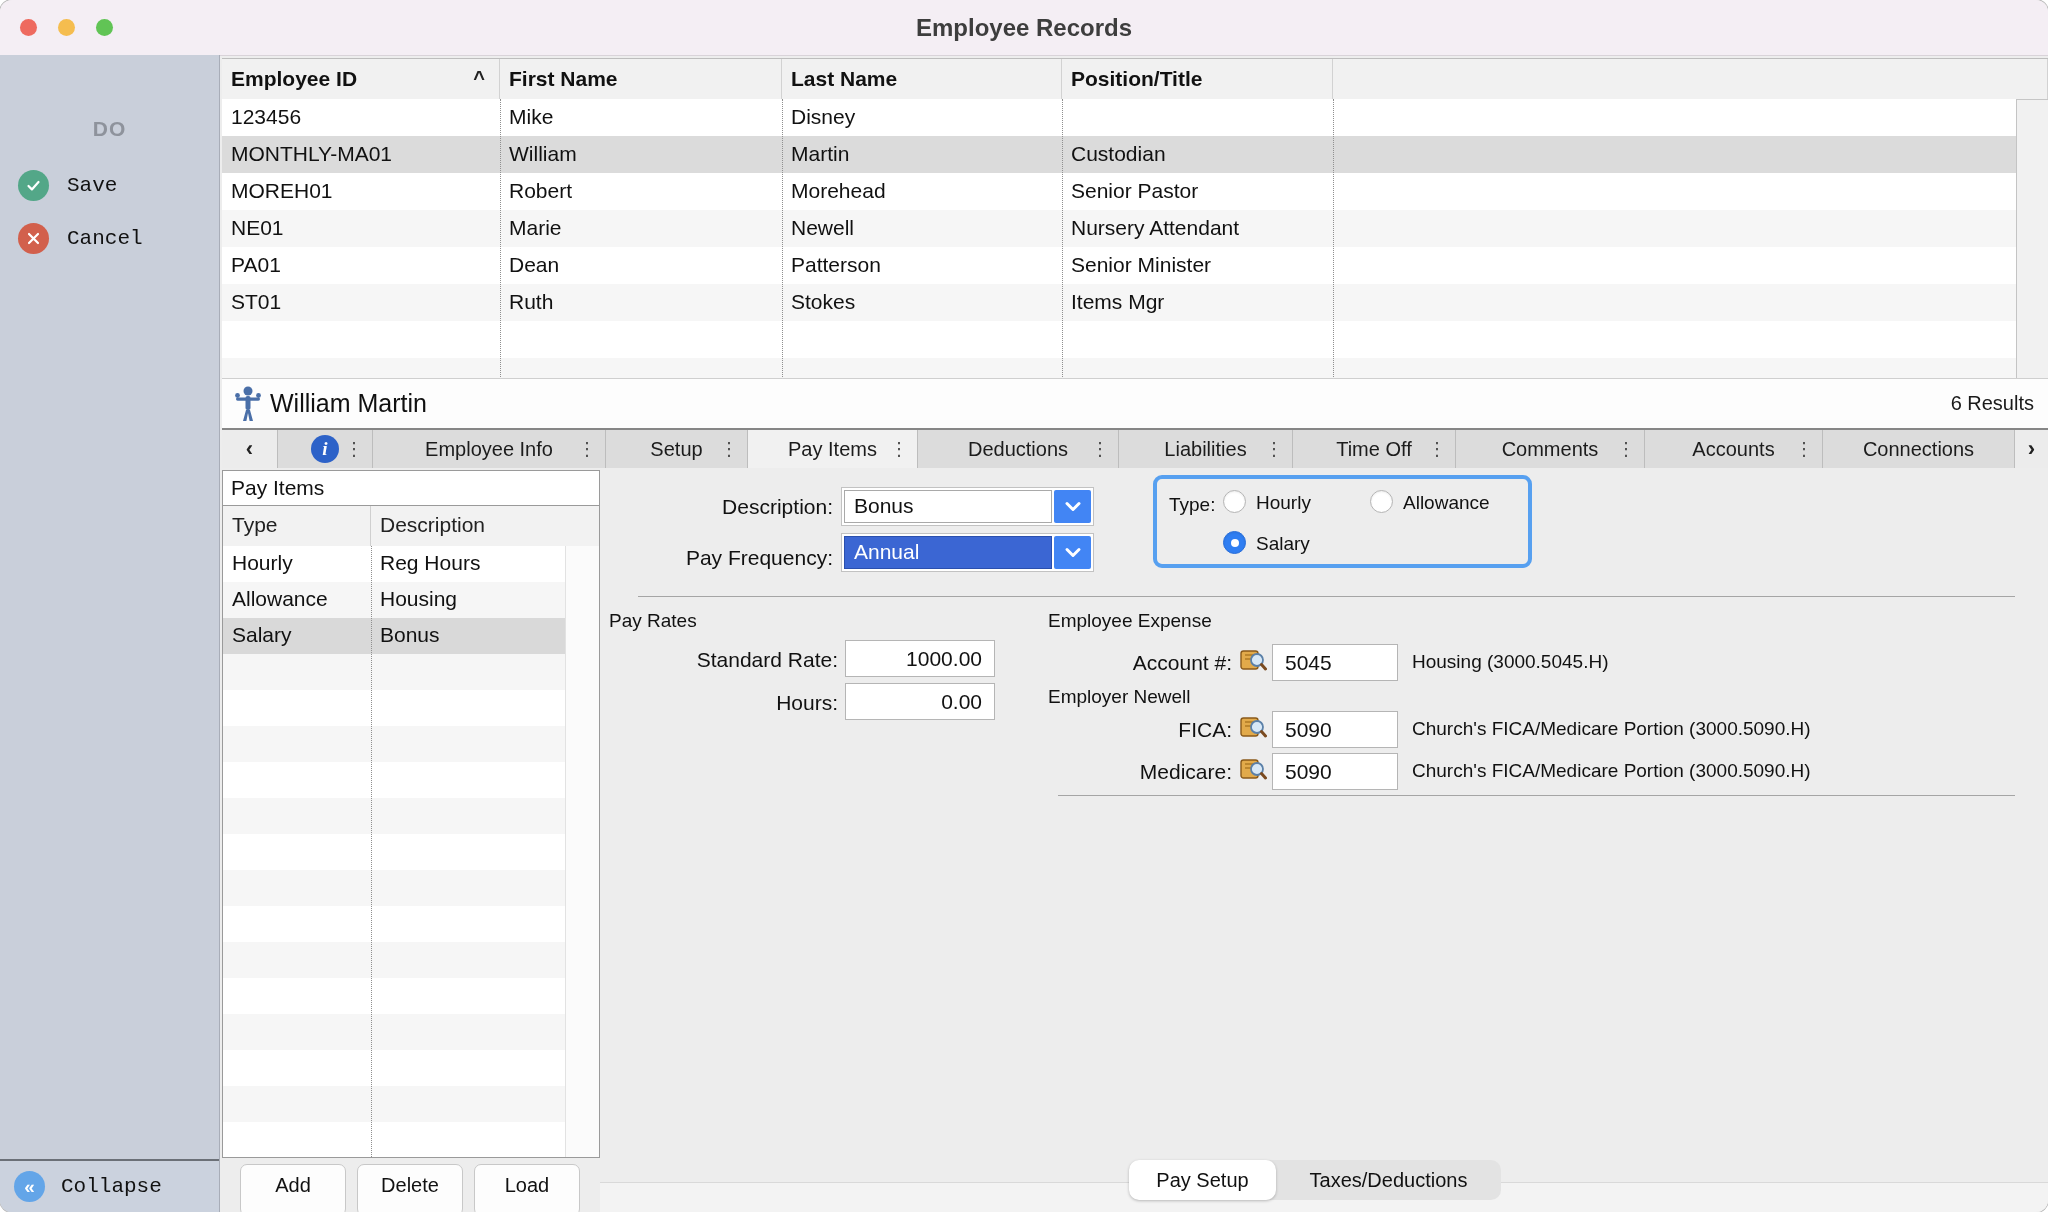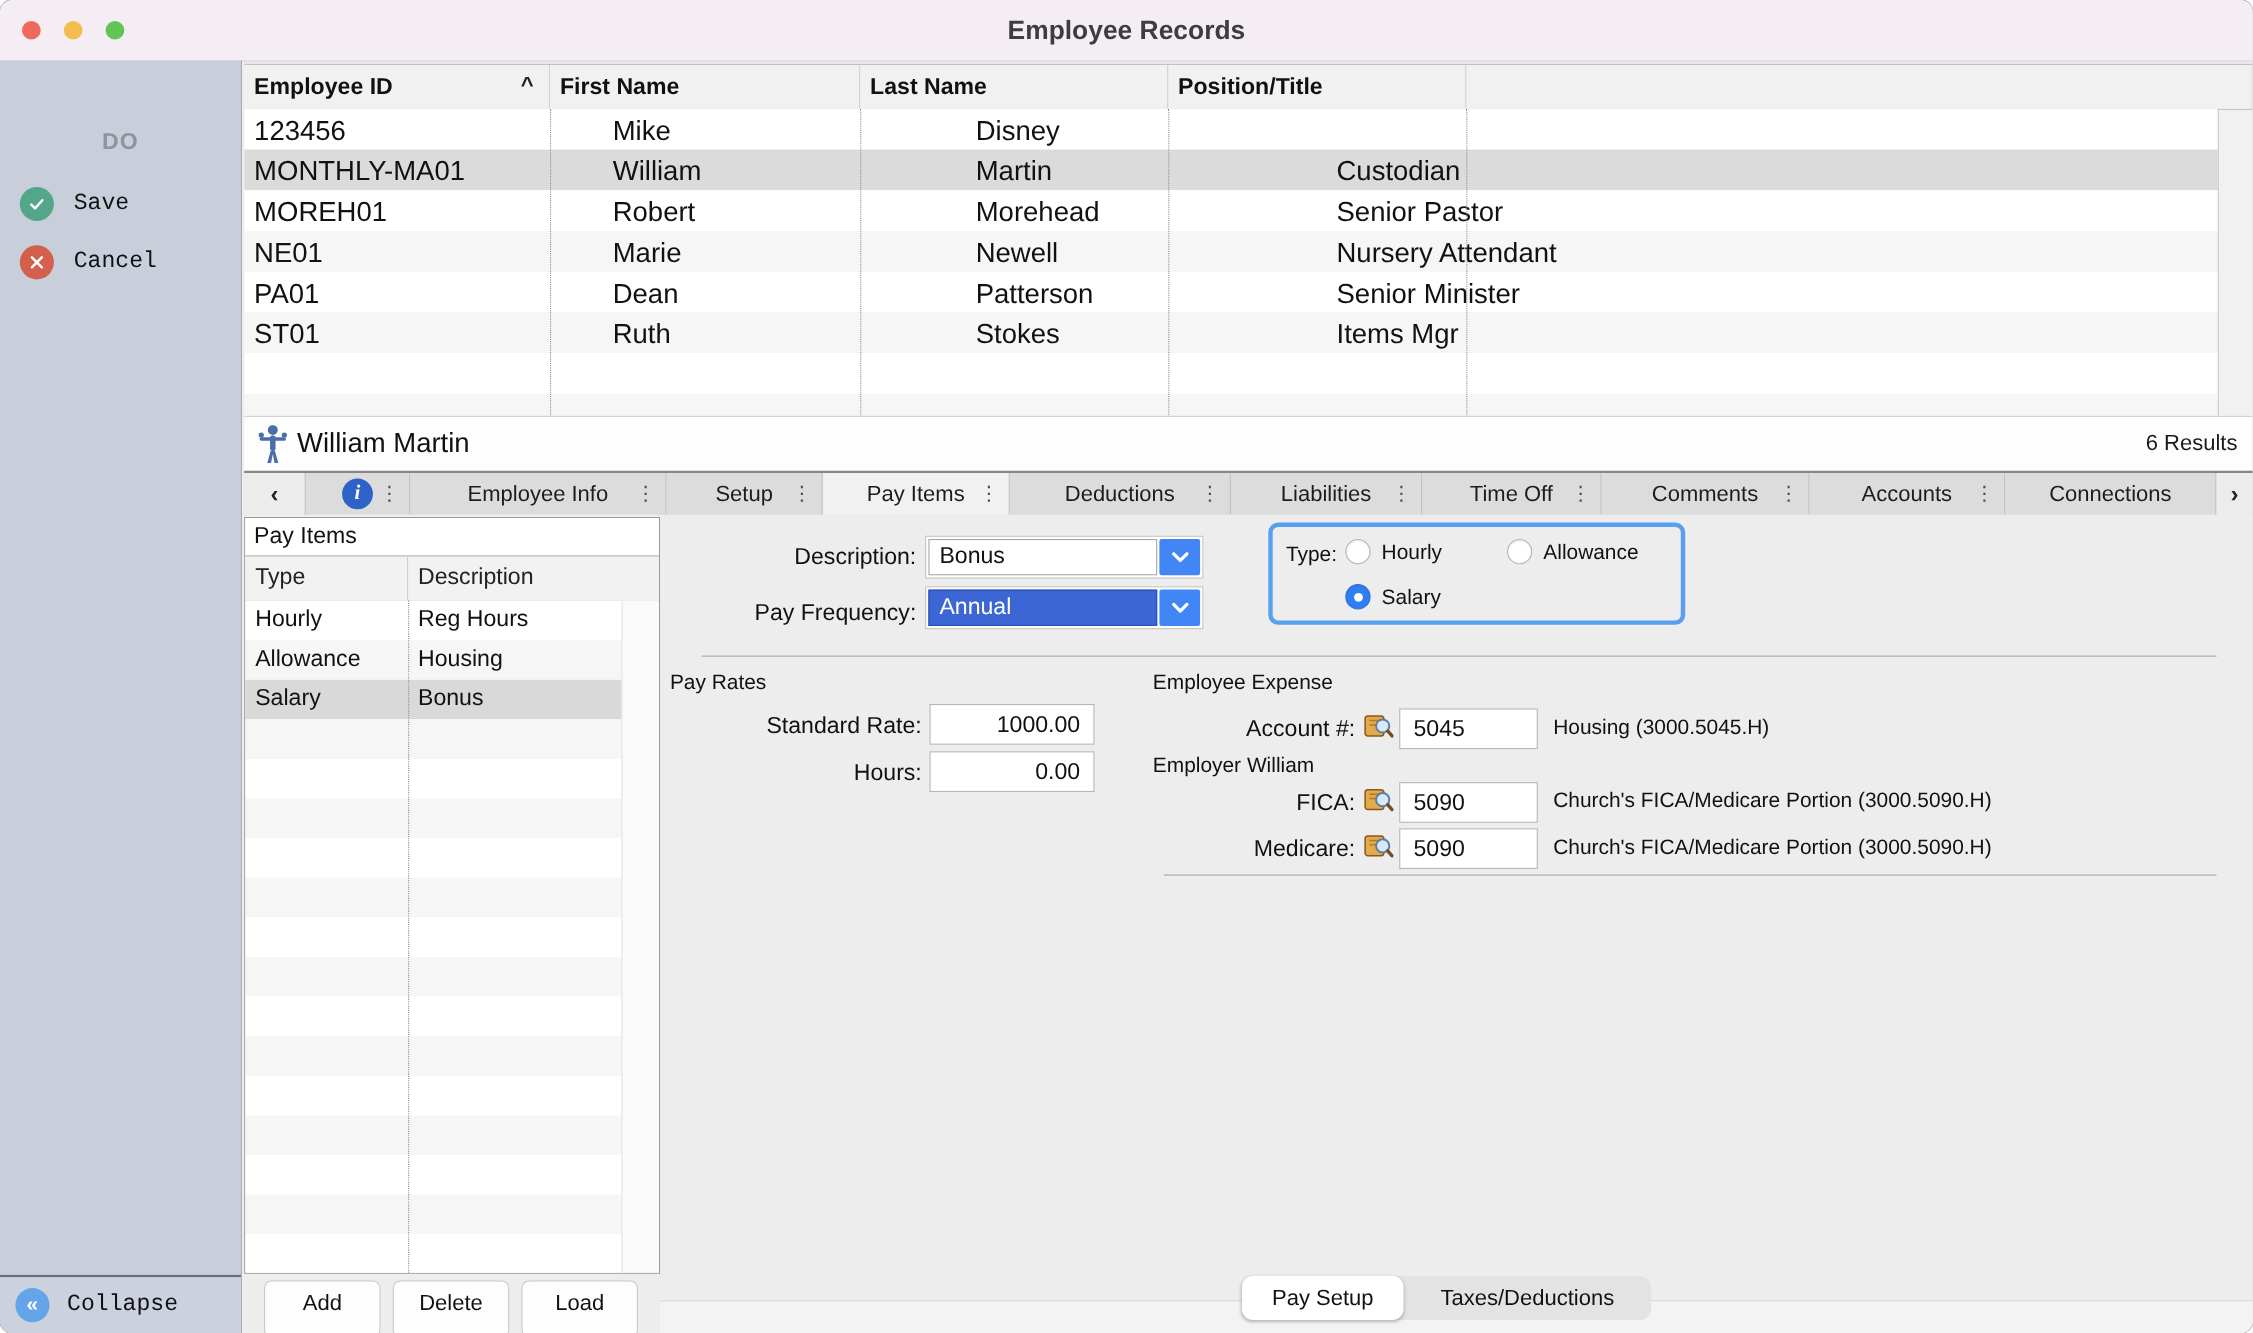--- a/index.html
+++ b/index.html
@@ -26,21 +26,21 @@
   .ic-red{background:#d2604c;}
   .side-label{font-size:21px;color:#111;font-family:Liberation Mono, monospace;}
   .collapse-bar{position:absolute;left:0;right:0;bottom:0;height:53px;background:#cbd2de;border-top:2px solid #6b7077;display:flex;align-items:center;gap:16px;padding-left:14px;box-sizing:border-box;}
   .ic-blue{background:#63a5e8;width:31px;height:31px;border-radius:50%;display:flex;align-items:center;justify-content:center;color:#fff;font-size:19px;font-weight:bold;}
   
   .emp-table{position:absolute;left:222px;top:58px;width:1826px;height:320px;background:#f1f1f1;border-top:1px solid #bdbdbd;overflow:hidden;}
   .emp-head{position:absolute;left:0;top:0;right:0;height:40px;background:#f1f1f1;border-bottom:1px solid #c6c6c6;display:flex;font-weight:bold;font-size:21px;}
   .emp-head .hc{box-sizing:border-box;padding:8px 0 0 9px;border-right:1px solid #d2d2d2;position:relative;}
   .sort-caret{position:absolute;right:14px;top:8px;font-weight:bold;color:#222;font-size:20px;}
   .emp-body{position:absolute;left:0;top:40px;width:1794px;border-right:1px solid #c4c4c4;}
-  .erow{display:flex;height:37px;font-size:25px;background:#fff;gap:48px;}
+  .erow{display:flex;height:37px;font-size:21px;background:#fff;}
   .erow.alt{background:#f6f6f6;}
   .erow.selected{background:#dbdbdb;}
   .erow .c{box-sizing:border-box;padding:6px 0 0 9px;overflow:hidden;white-space:nowrap;}
   .c1{width:278px;} .c2{width:282px;} .c3{width:280px;} .c4{width:271px;} .c5{flex:1;}
   .vdot{position:absolute;top:40px;height:296px;border-left:1px dotted #8f8f8f;width:0;}
   
   .rec-band{position:absolute;left:222px;top:378px;right:0;height:50px;background:#fdfdfd;border-top:1px solid #cfcfcf;}
   .person-ic{position:absolute;left:12px;top:7px;}
   .rec-name{position:absolute;left:48px;top:10px;font-size:25px;font-weight:500;color:#101010;}
   .rec-results{position:absolute;right:14px;top:13px;font-size:20px;color:#1a1a1a;}
@@ -336,21 +336,21 @@
       <svg width="27" height="26" viewBox="0 0 27 26">
         <rect x="1" y="4" width="17" height="18" rx="2.5" fill="#e2aa4a" stroke="#8a5a1a" stroke-width="1.4"></rect>
         <path d="M5 8h9M5 12h9" stroke="#b07b24" stroke-width="1.4"></path>
         <circle cx="17" cy="13" r="6" fill="#d7e8f7" stroke="#5b80a8" stroke-width="1.8"></circle>
         <path d="M21.5 17.5l4 4.5" stroke="#7a4a1f" stroke-width="3" stroke-linecap="round"></path>
       </svg>
     </span>
     <input class="field" style="left: 1050px; top: 176px; width: 126px; height: 37px;" readonly="" value="5045">
     <div class="ftext" style="left:1190px;top:183px;">Housing (3000.5045.H)</div>
 
-    <div class="ftext" style="left:826px;top:218px;">Employer William</div>
+    <div class="ftext" style="left:826px;top:218px;">Employer Newell</div>
     <div class="flabel" style="left:818px;top:250px;width:192px;">FICA:</div>
     <span class="lookup-ic" style="left:1018px;top:246px;">
       <svg width="27" height="26" viewBox="0 0 27 26">
         <rect x="1" y="4" width="17" height="18" rx="2.5" fill="#e2aa4a" stroke="#8a5a1a" stroke-width="1.4"></rect>
         <path d="M5 8h9M5 12h9" stroke="#b07b24" stroke-width="1.4"></path>
         <circle cx="17" cy="13" r="6" fill="#d7e8f7" stroke="#5b80a8" stroke-width="1.8"></circle>
         <path d="M21.5 17.5l4 4.5" stroke="#7a4a1f" stroke-width="3" stroke-linecap="round"></path>
       </svg>
     </span>
     <input class="field" style="left: 1050px; top: 243px; width: 126px; height: 37px;" readonly="" value="5090">

